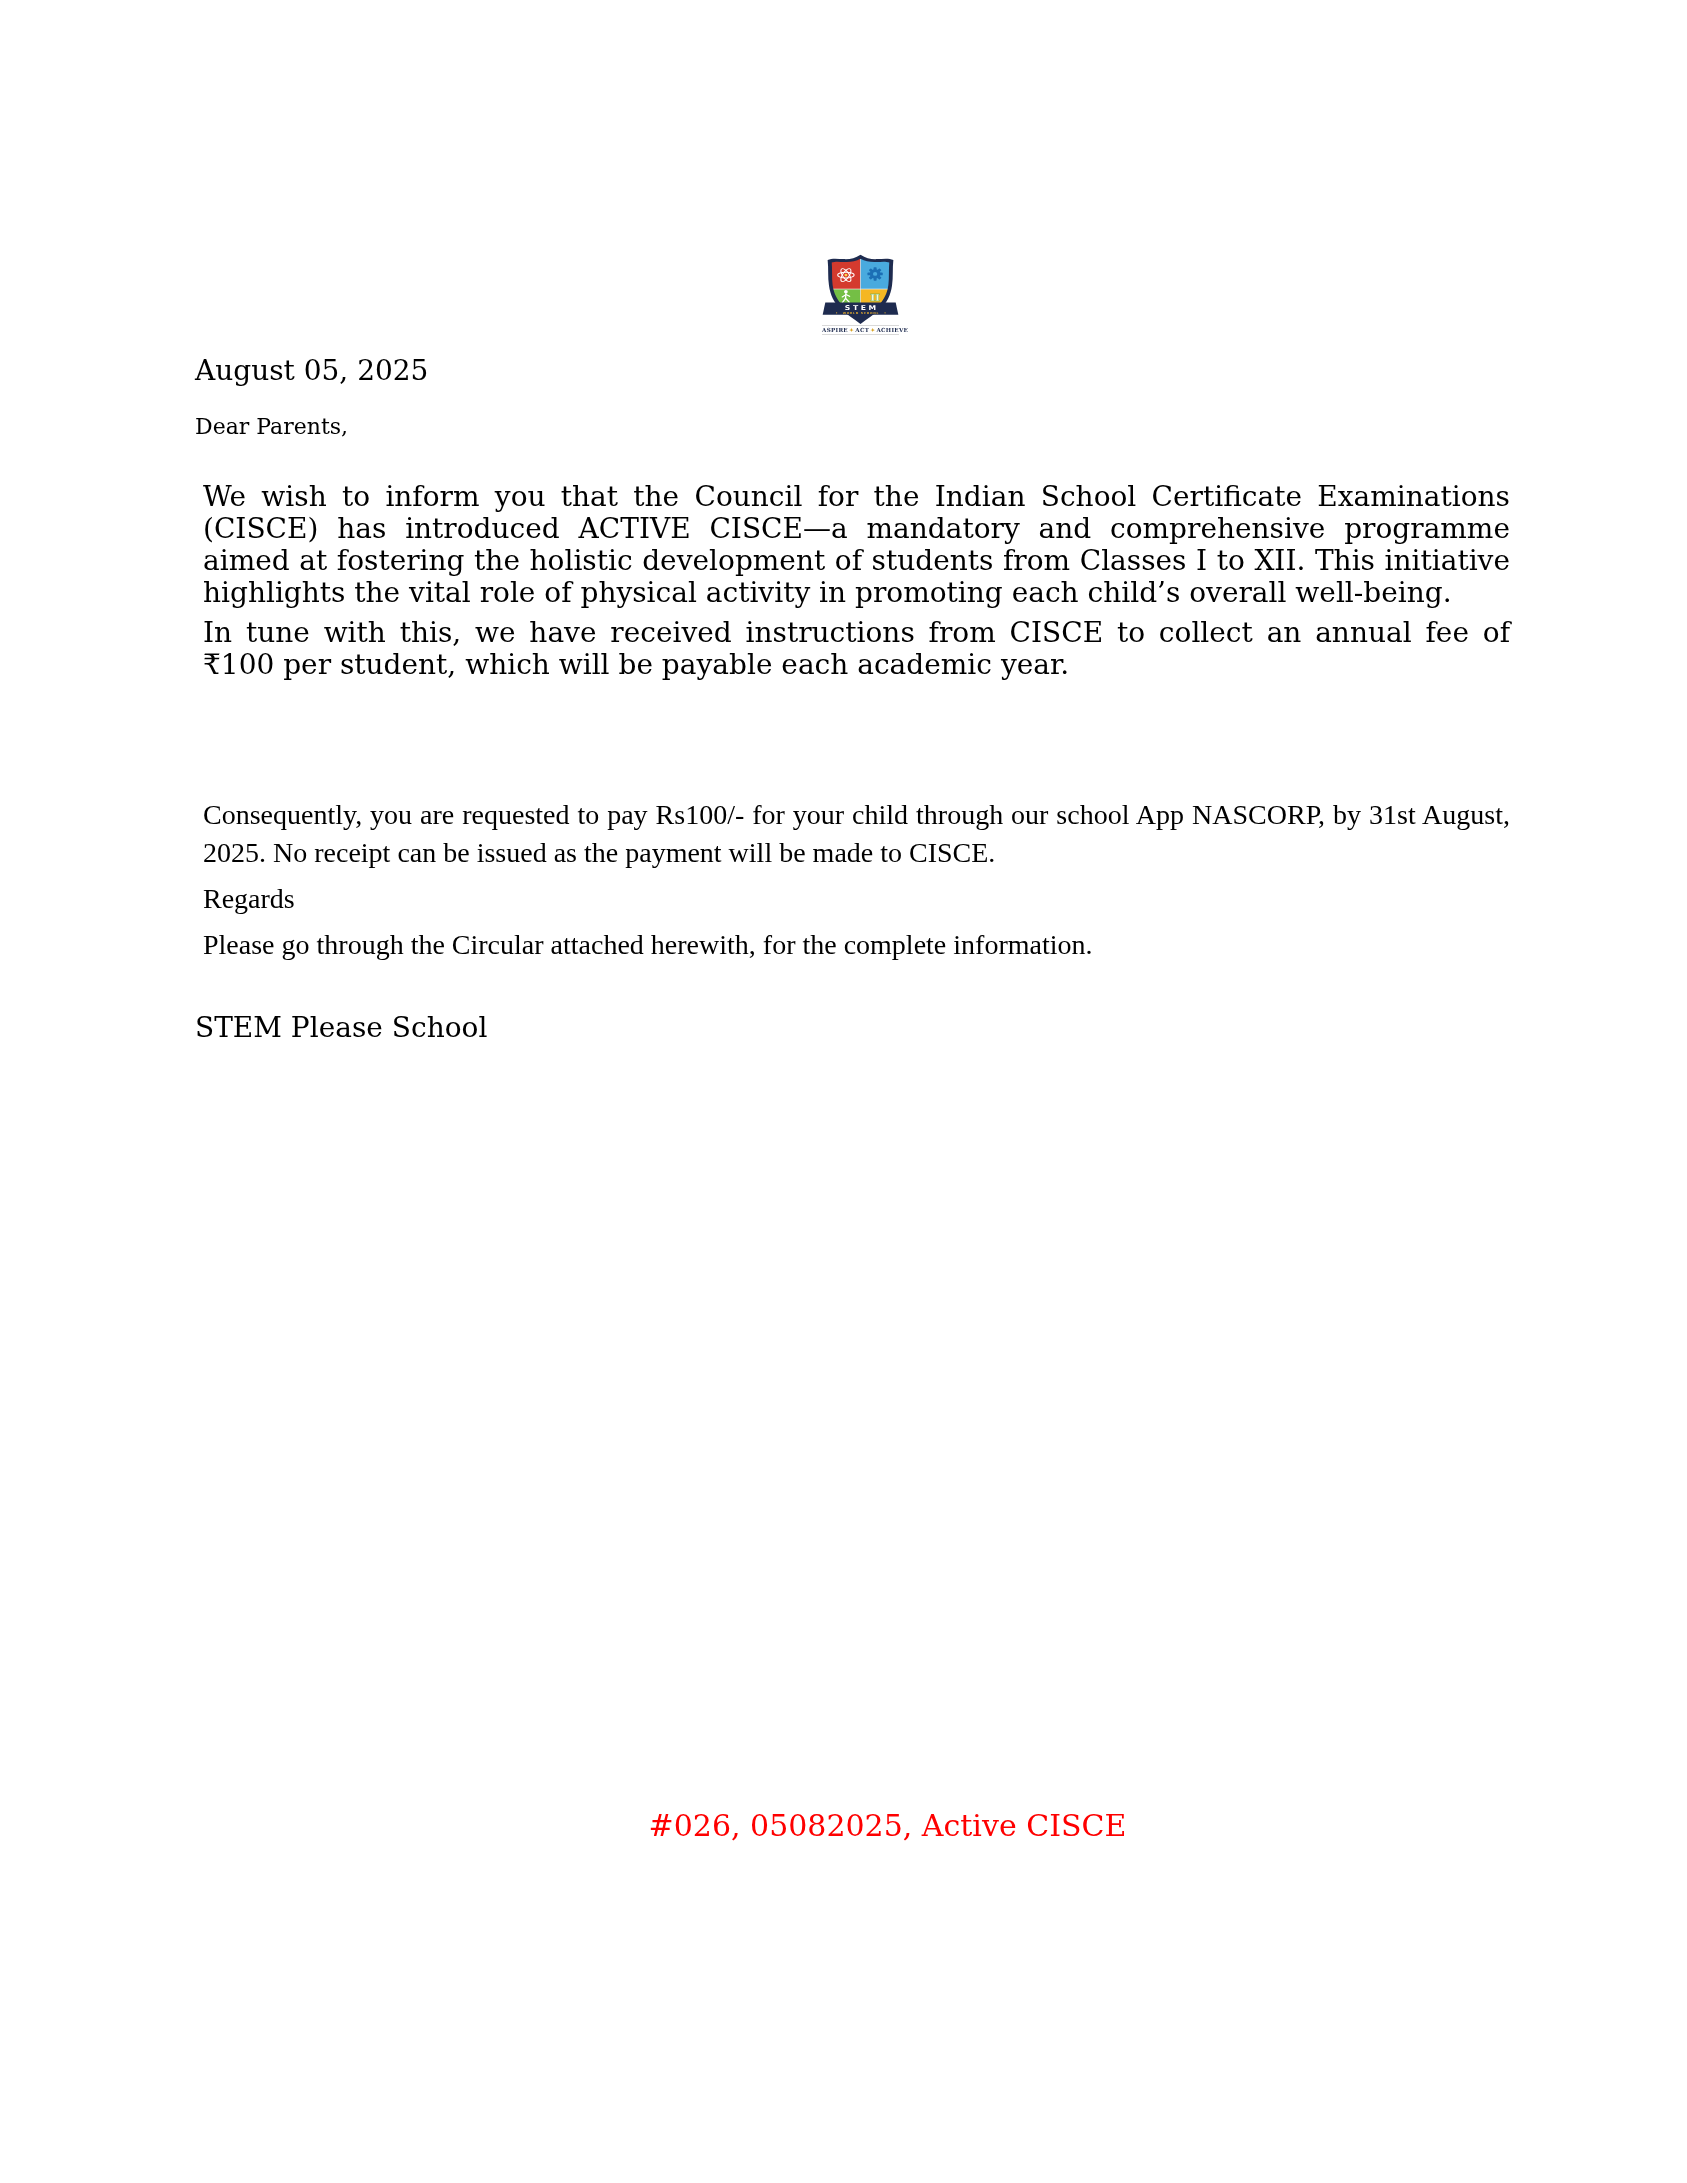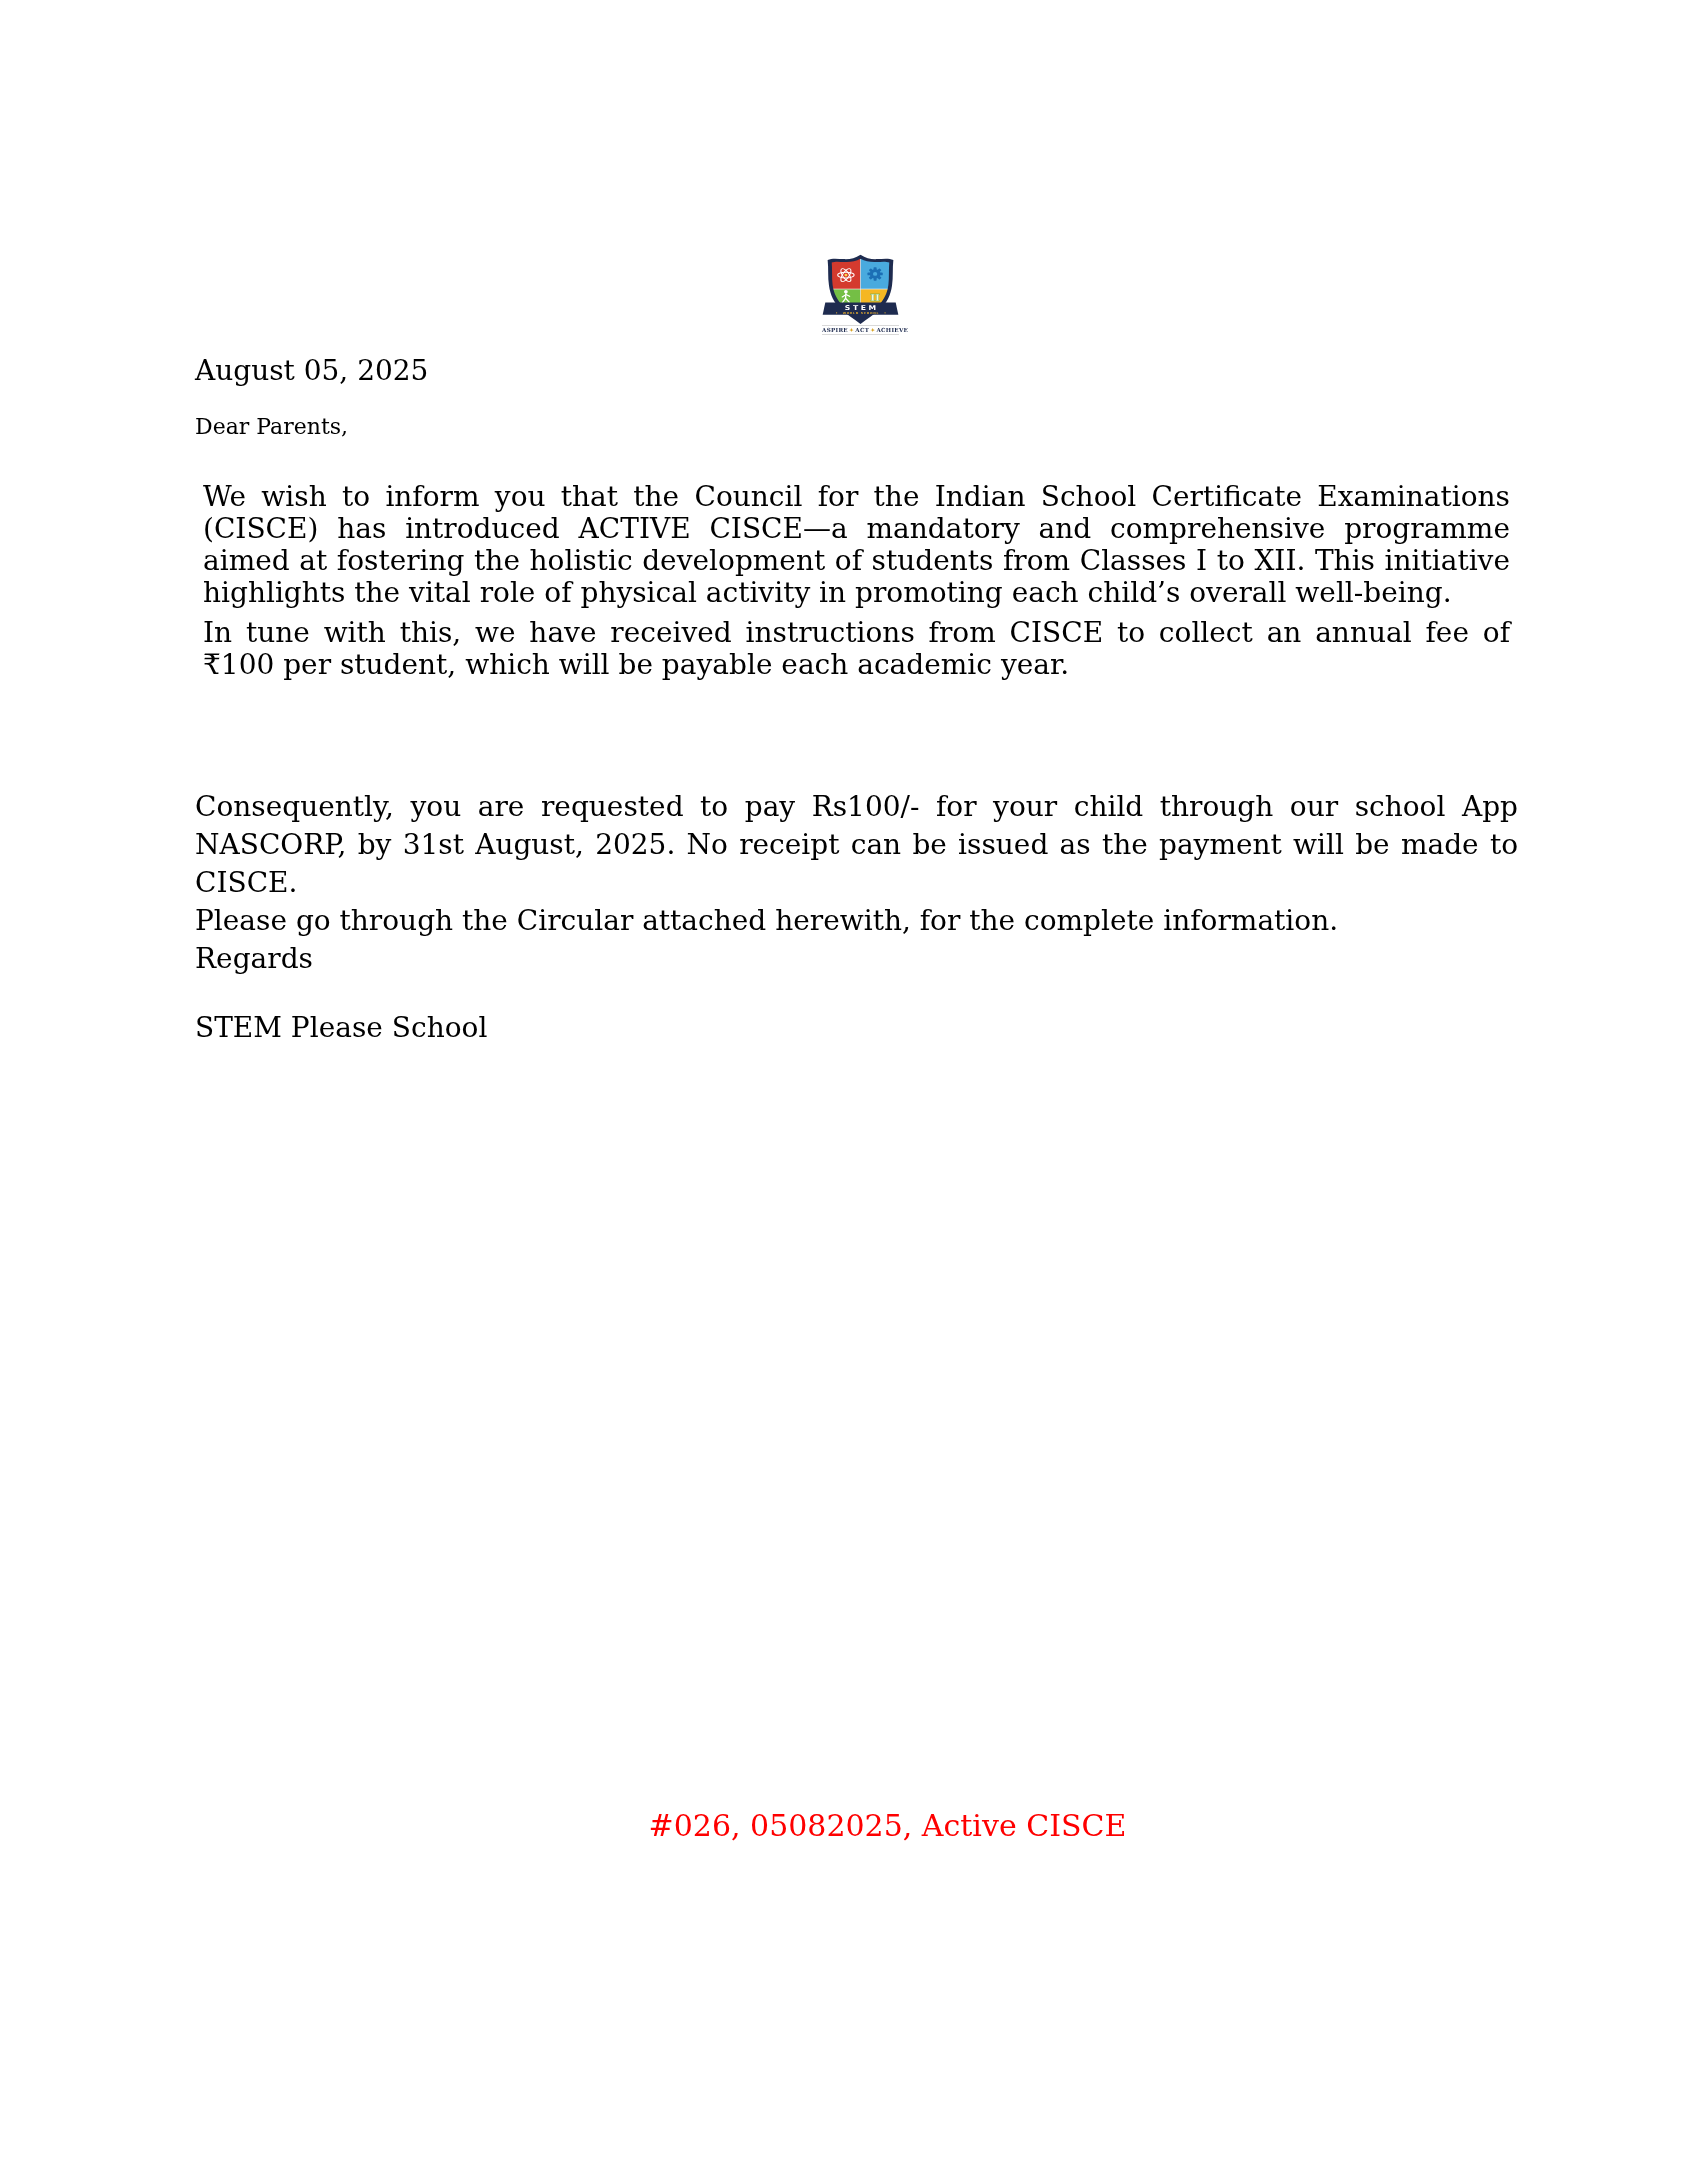--- a/index.html
+++ b/index.html
@@ -38,21 +38,21 @@
   }
   .body-block-1 {
     position: absolute; left: 195px; top: 473px; width: 1323px;
     font-size: 28px; line-height: 32px; text-align: justify;
   }
   .body-block-1 p { margin: 8px; }
   .body-block-2 {
     position: absolute; left: 195px; top: 788px; width: 1323px;
     font-size: 28px; line-height: 38px; text-align: justify;
   }
-  .body-block-2 p { margin: 0; }
+  .body-block-2 p { margin: 8px; font-family: Liberation Serif, serif; }
   .signature {
     position: absolute; left: 195px; top: 1009px;
     font-size: 28px; line-height: 38px;
   }
   .doc-footer {
     position: absolute; left: 0; top: 1809px; width: 1687px;
     text-align: center;
     font-size: 30px; line-height: 34px;
     color: #fe0000;
     margin-left: 44px;
@@ -131,22 +131,22 @@
 
   <div class="salutation">Dear Parents,</div>
 
   <div class="body-block-1">
     <p>We wish to inform you that the Council for the Indian School Certificate Examinations (CISCE) has introduced ACTIVE CISCE—a mandatory and comprehensive programme aimed at fostering the holistic development of students from Classes I to XII. This initiative highlights the vital role of physical activity in promoting each child’s overall well-being.</p>
     <p>In tune with this, we have received instructions from CISCE to collect an annual fee of ₹100 per student, which will be payable each academic year.</p>
   </div>
 
   <div class="body-block-2">
     <p>Consequently, you are requested to pay Rs100/- for your child through our school App NASCORP, by 31st August, 2025. No receipt can be issued as the payment will be made to CISCE.</p>
+    <p>Regards</p>
     <p>Please go through the Circular attached herewith, for the complete information.</p>
-    <p>Regards</p>
   </div>
 
   <div class="signature">STEM Please School</div>
 
   <div class="doc-footer">#026, 05082025, Active CISCE</div>
 
 </div>
 
 
 </body></html>

